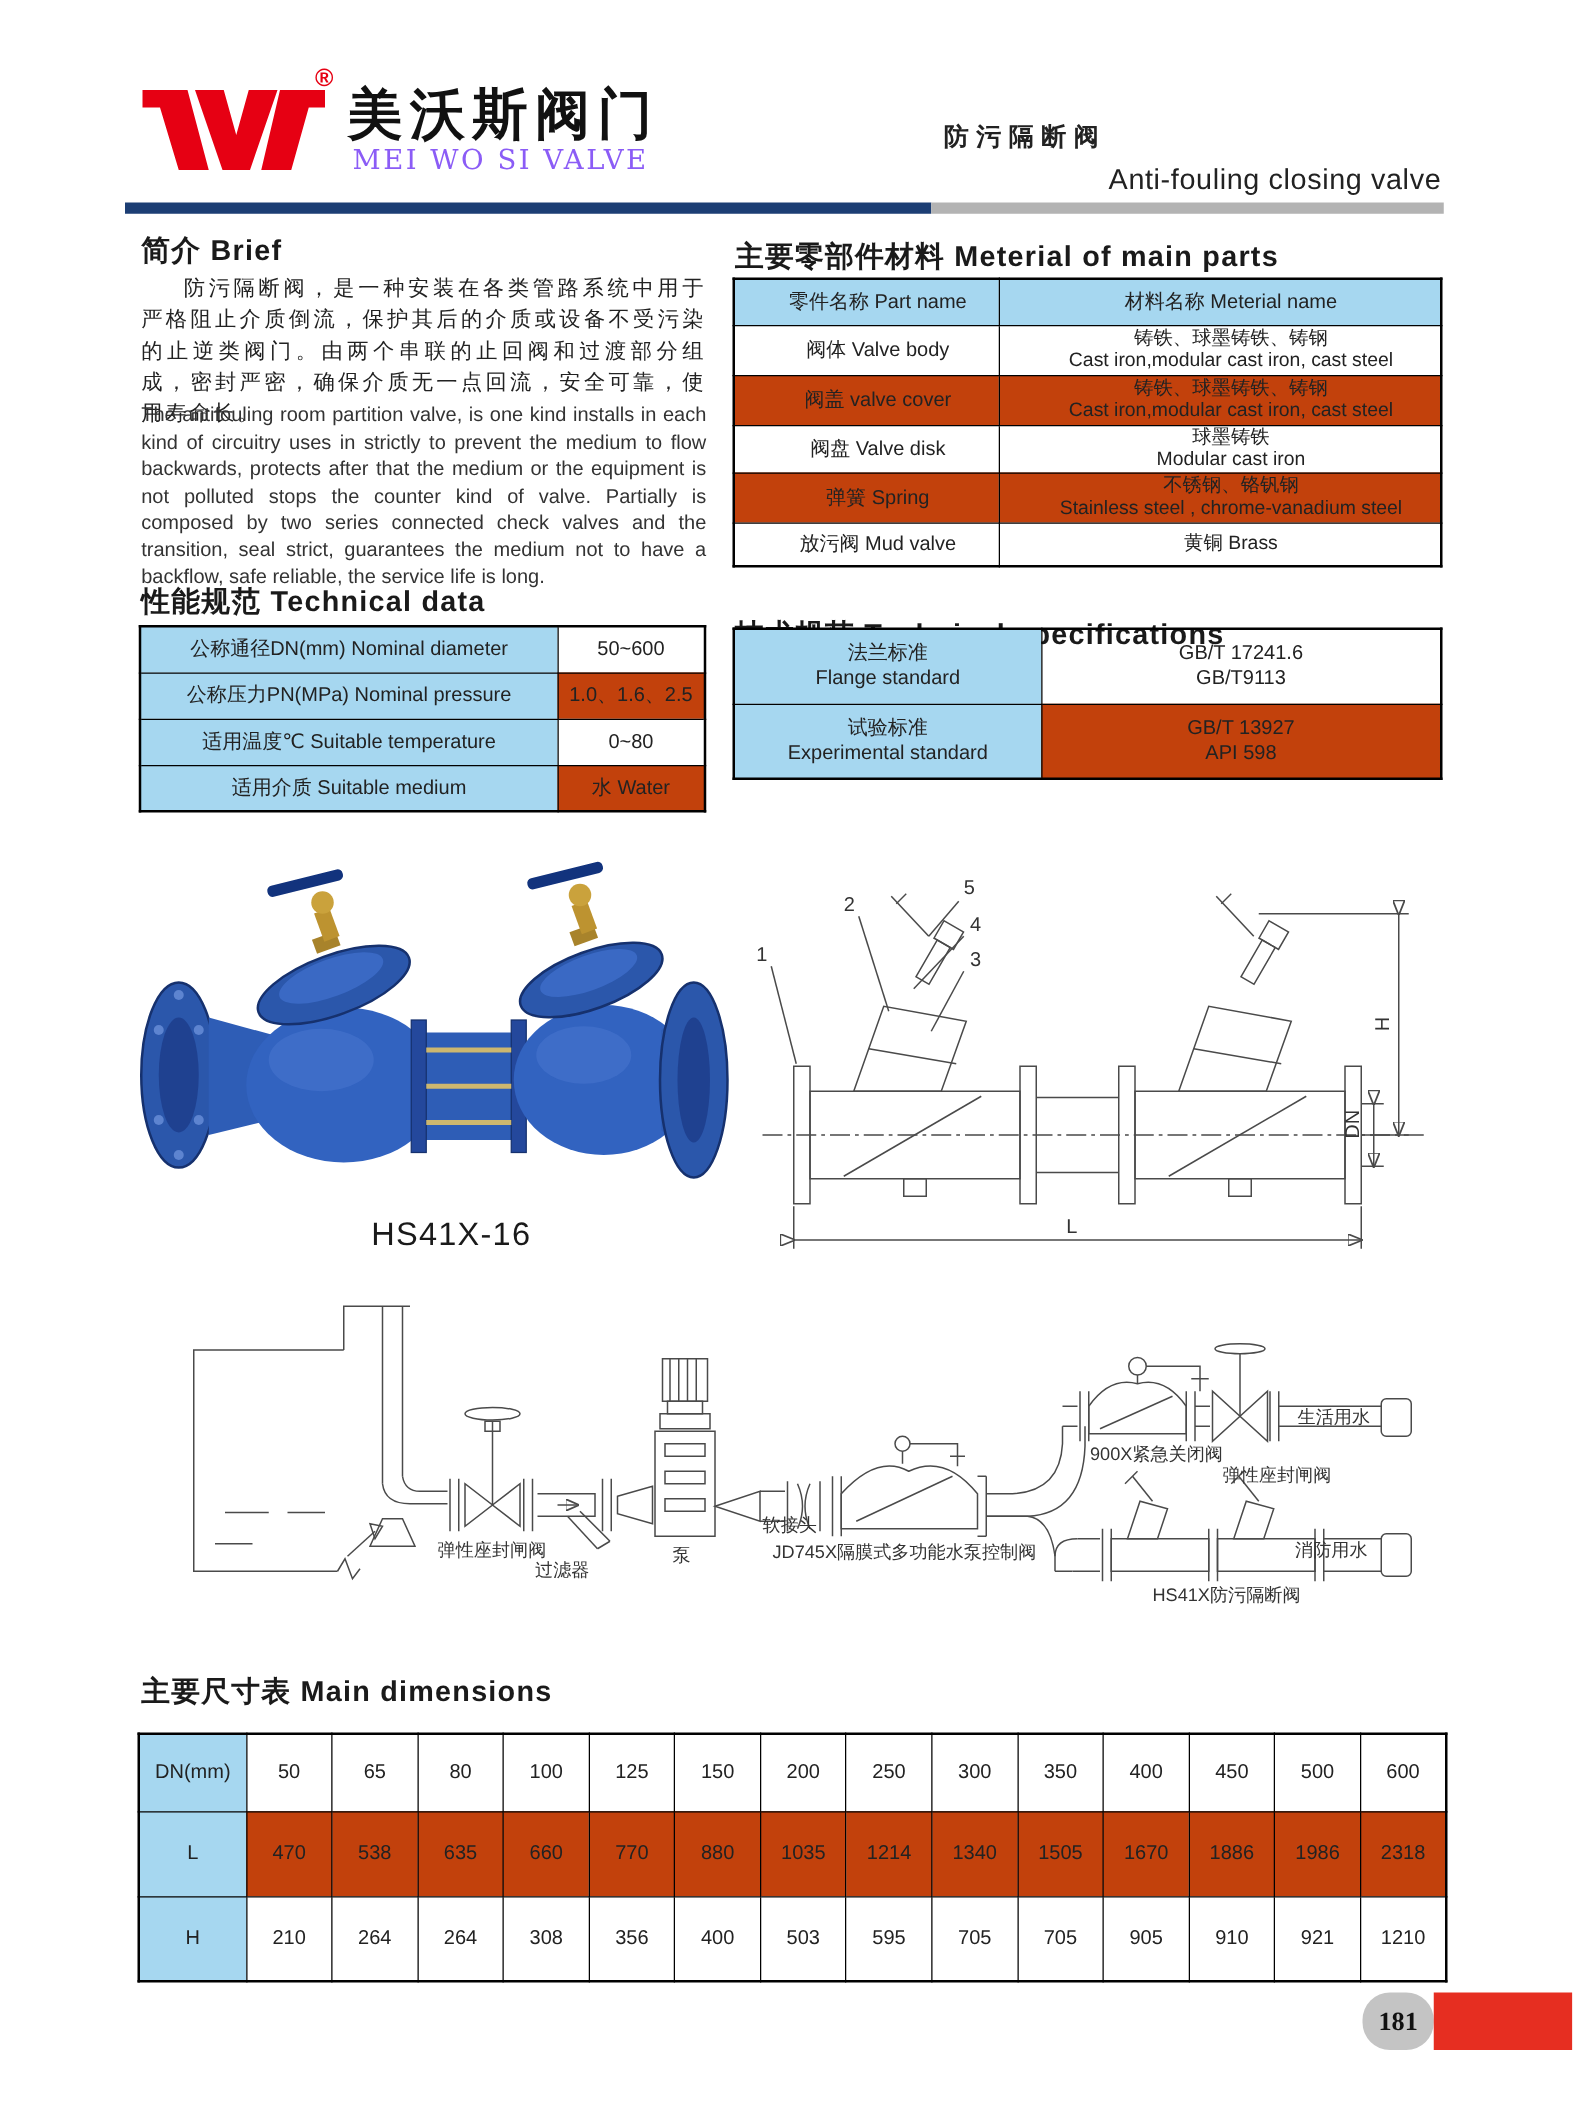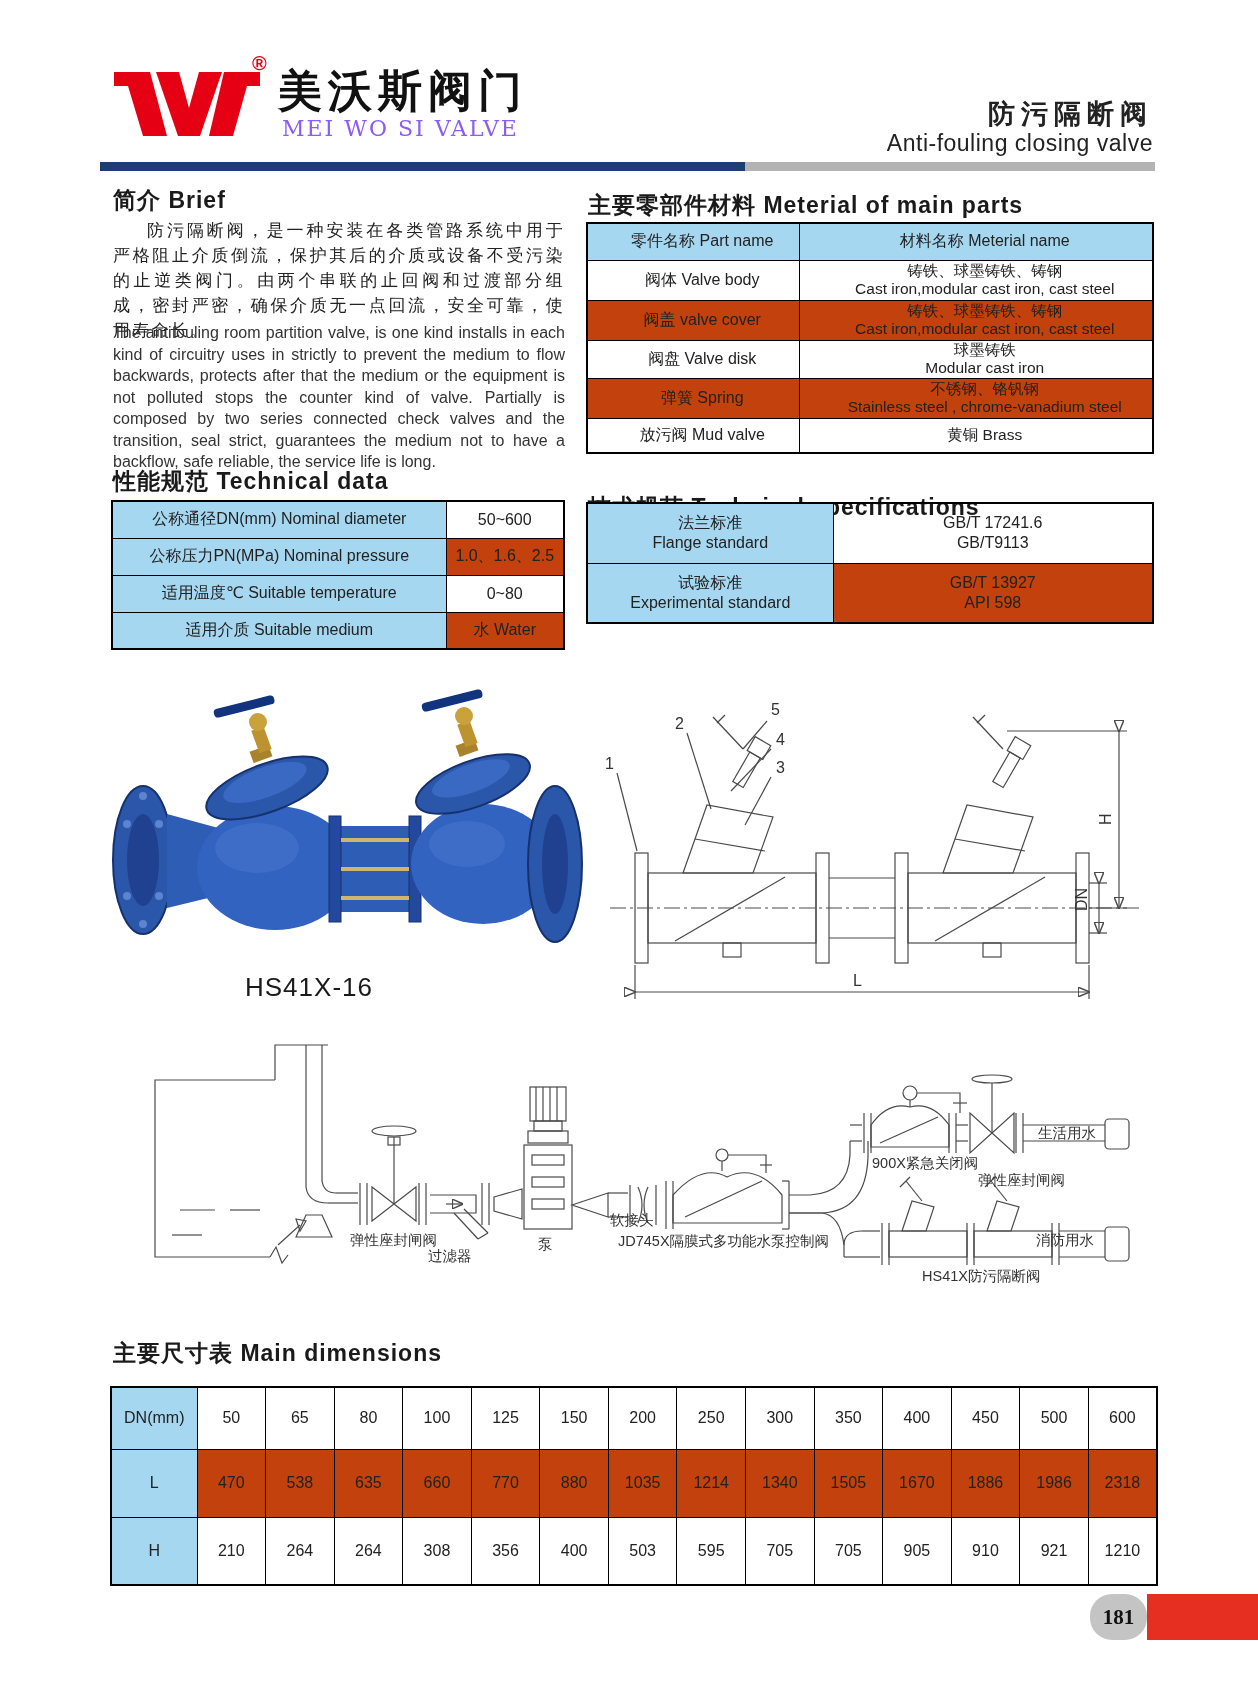--- a/index.html
+++ b/index.html
@@ -4,21 +4,21 @@
 <style>
   html,body{margin:0;padding:0;background:#ffffff;}
   #page{
     position:relative;width:1258px;height:1683px;background:#ffffff;overflow:hidden;
     font-family:"Liberation Sans","DejaVu Sans",sans-serif;color:#1a1a1a;
   }
   .abs{position:absolute;}
   
   .brand-cn{font-family:"DejaVu Serif","Liberation Serif",serif;font-weight:bold;font-size:44px;letter-spacing:6px;color:#111;}
   .brand-en{font-family:"DejaVu Serif","Liberation Serif",serif;font-size:22px;letter-spacing:2px;color:#8b5cf6;}
-  .prod-cn{font-size:27px;font-weight:bold;letter-spacing:6px;text-align:right;color:#222;}
+  .prod-cn{font-size:20px;font-weight:bold;letter-spacing:6px;text-align:left;color:#222;}
   .prod-en{font-size:23px;text-align:right;color:#222;letter-spacing:.5px;}
   .bar-navy{background:#1c3e74;}
   .bar-gray{background:#b3b3b3;}
   
   .sec-title{font-size:23px;font-weight:bold;letter-spacing:1px;color:#1a1a1a;white-space:nowrap;}
   
   .brief-cn{font-size:17px;line-height:25px;letter-spacing:2.2px;text-align:justify;text-indent:2em;color:#222;}
   .brief-en{font-size:16px;line-height:21.5px;text-align:justify;color:#333;}
   
   table{border-collapse:collapse;table-layout:fixed;}
@@ -26,21 +26,21 @@
   .tbl{border:2.4px solid #000;}
   .blue{background:#a6d7f0;}
   .blue2{background:#c2410c;}
   .mat-tbl td{font-size:16px;padding-left:22px;}
   .mat-line{font-size:15.5px;line-height:18px;}
   .td2line{line-height:17px;}
   .tech-tbl td{font-size:16px;}
   .spec-tbl td{font-size:16px;line-height:20px;}
   .dims-tbl td{font-size:16px;}
   
-  .model-caption{font-size:26px;letter-spacing:1px;color:#1a1a1a;text-align:left;}
+  .model-caption{font-size:26px;letter-spacing:1px;color:#1a1a1a;text-align:right;}
   
   .page-num{font-family:"Liberation Serif","DejaVu Serif",serif;font-size:21px;font-weight:bold;color:#111;
             background:#c4c4c4;text-align:center;line-height:46px;}
   .page-red{background:#e62e21;}
   
   .lineart path,.lineart line,.lineart polyline,.lineart rect,.lineart polygon,.lineart ellipse,.lineart circle
     {fill:none;stroke:#4a4a4a;stroke-width:1.2;}
   .lineart text{stroke:none;fill:#333;}
   .lbl{font-size:14.5px;fill:#333;}
   .num{font-size:16px;fill:#333;}

